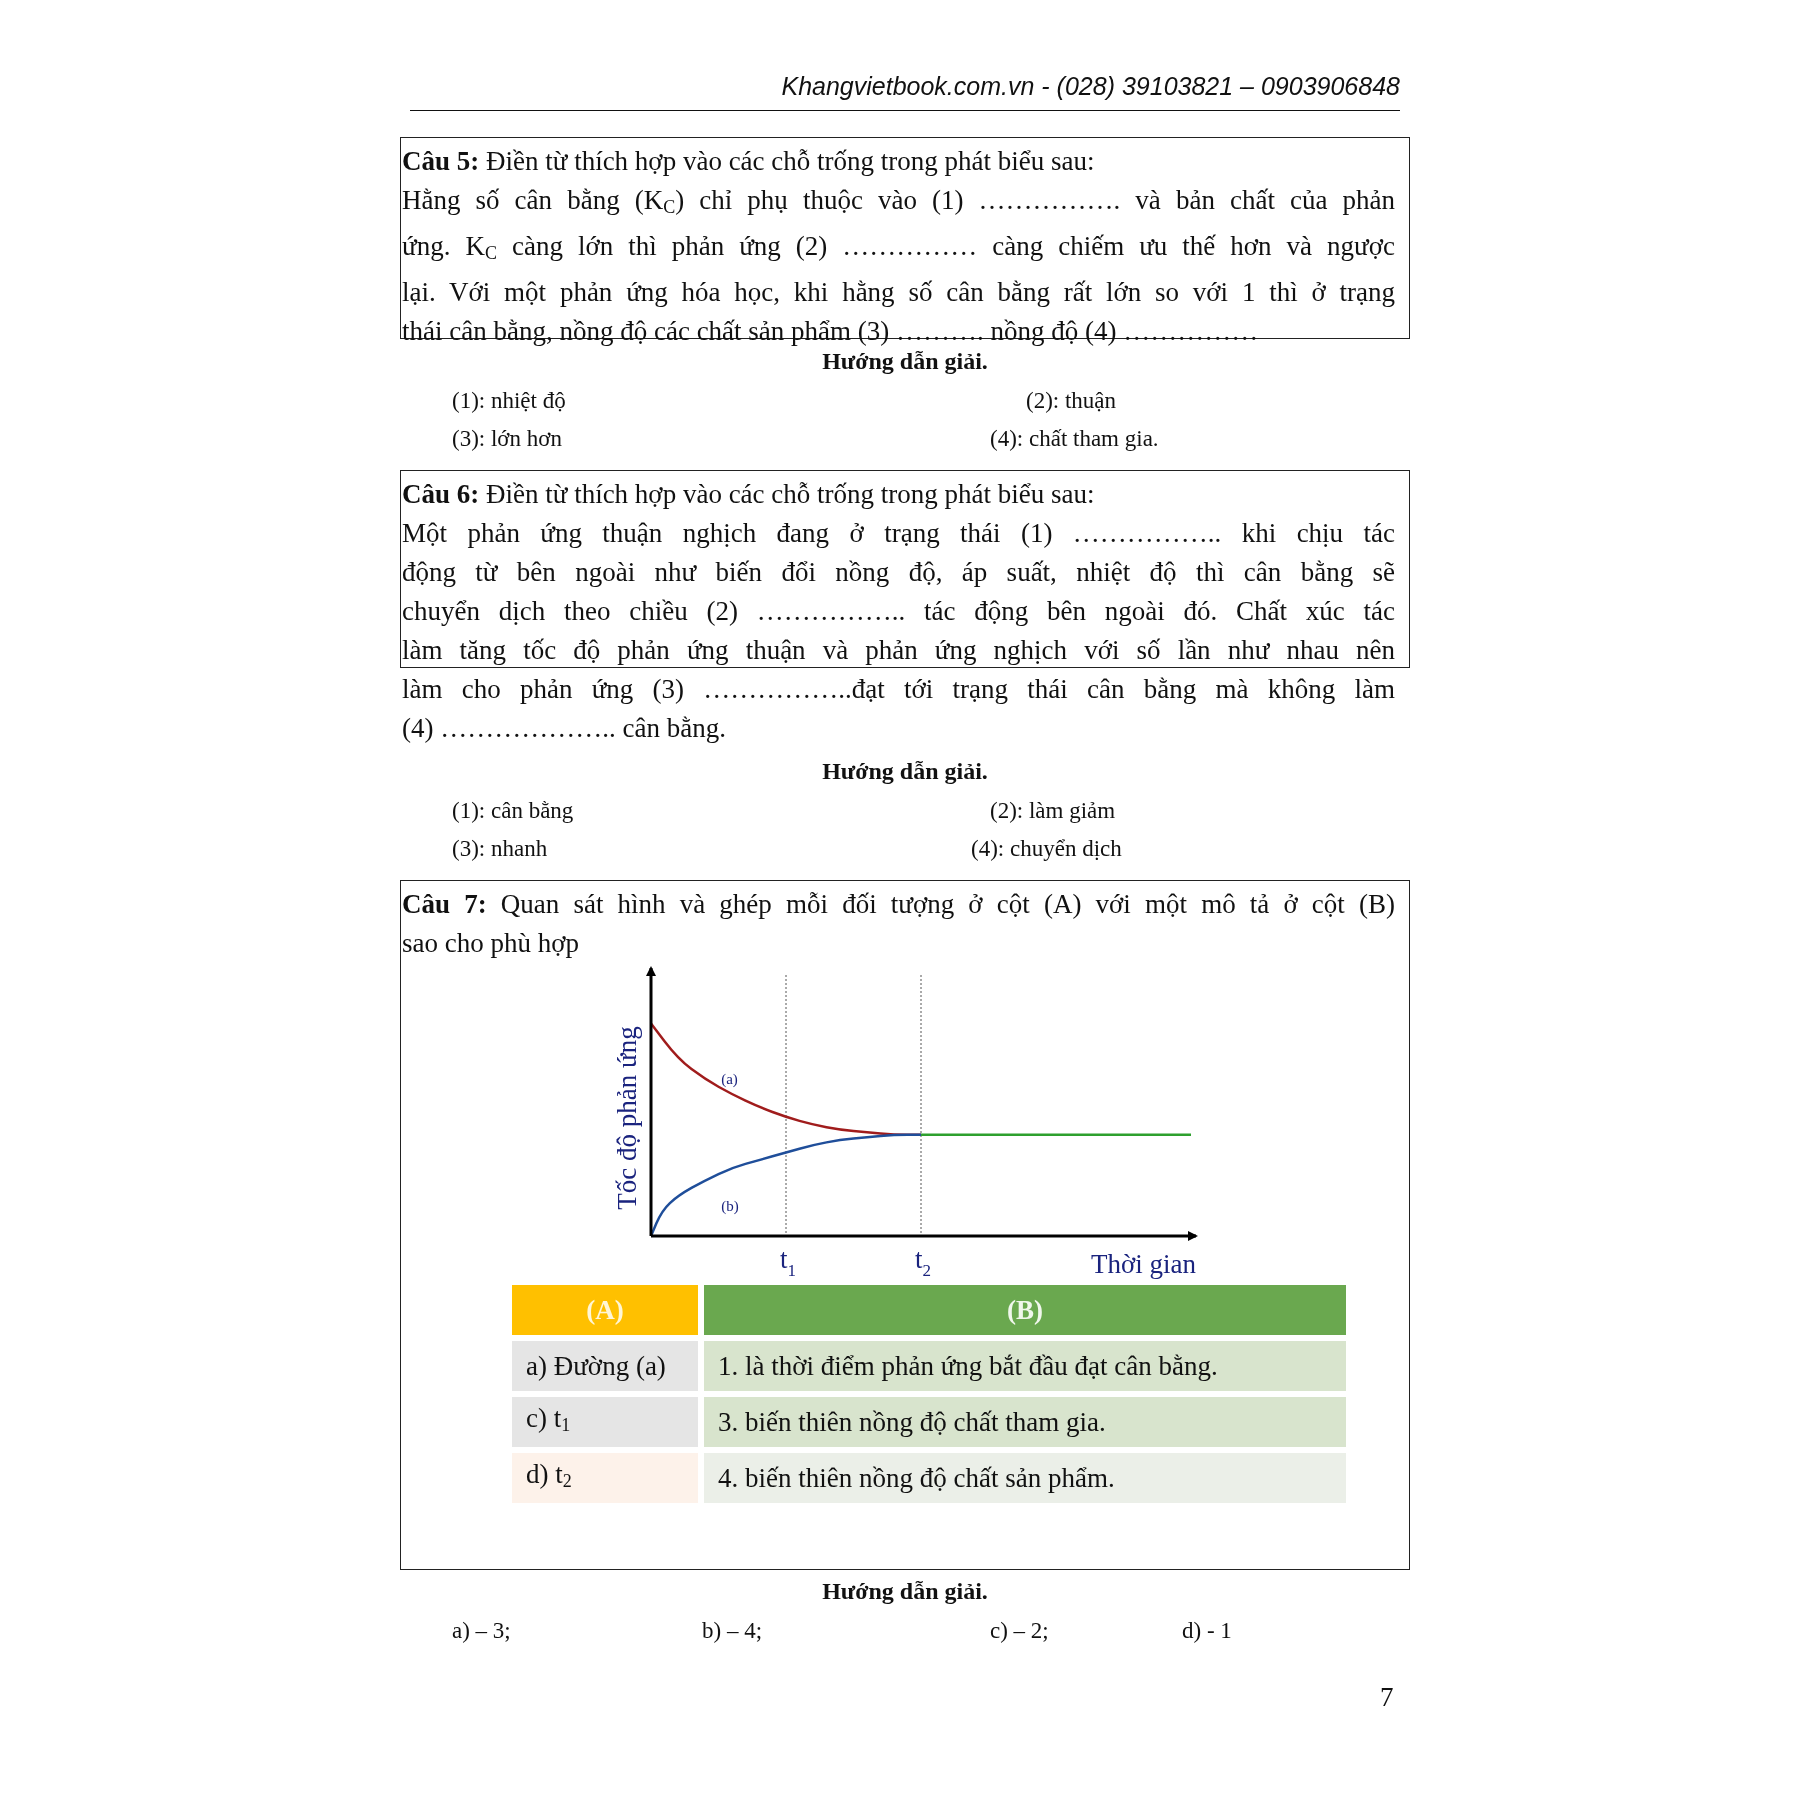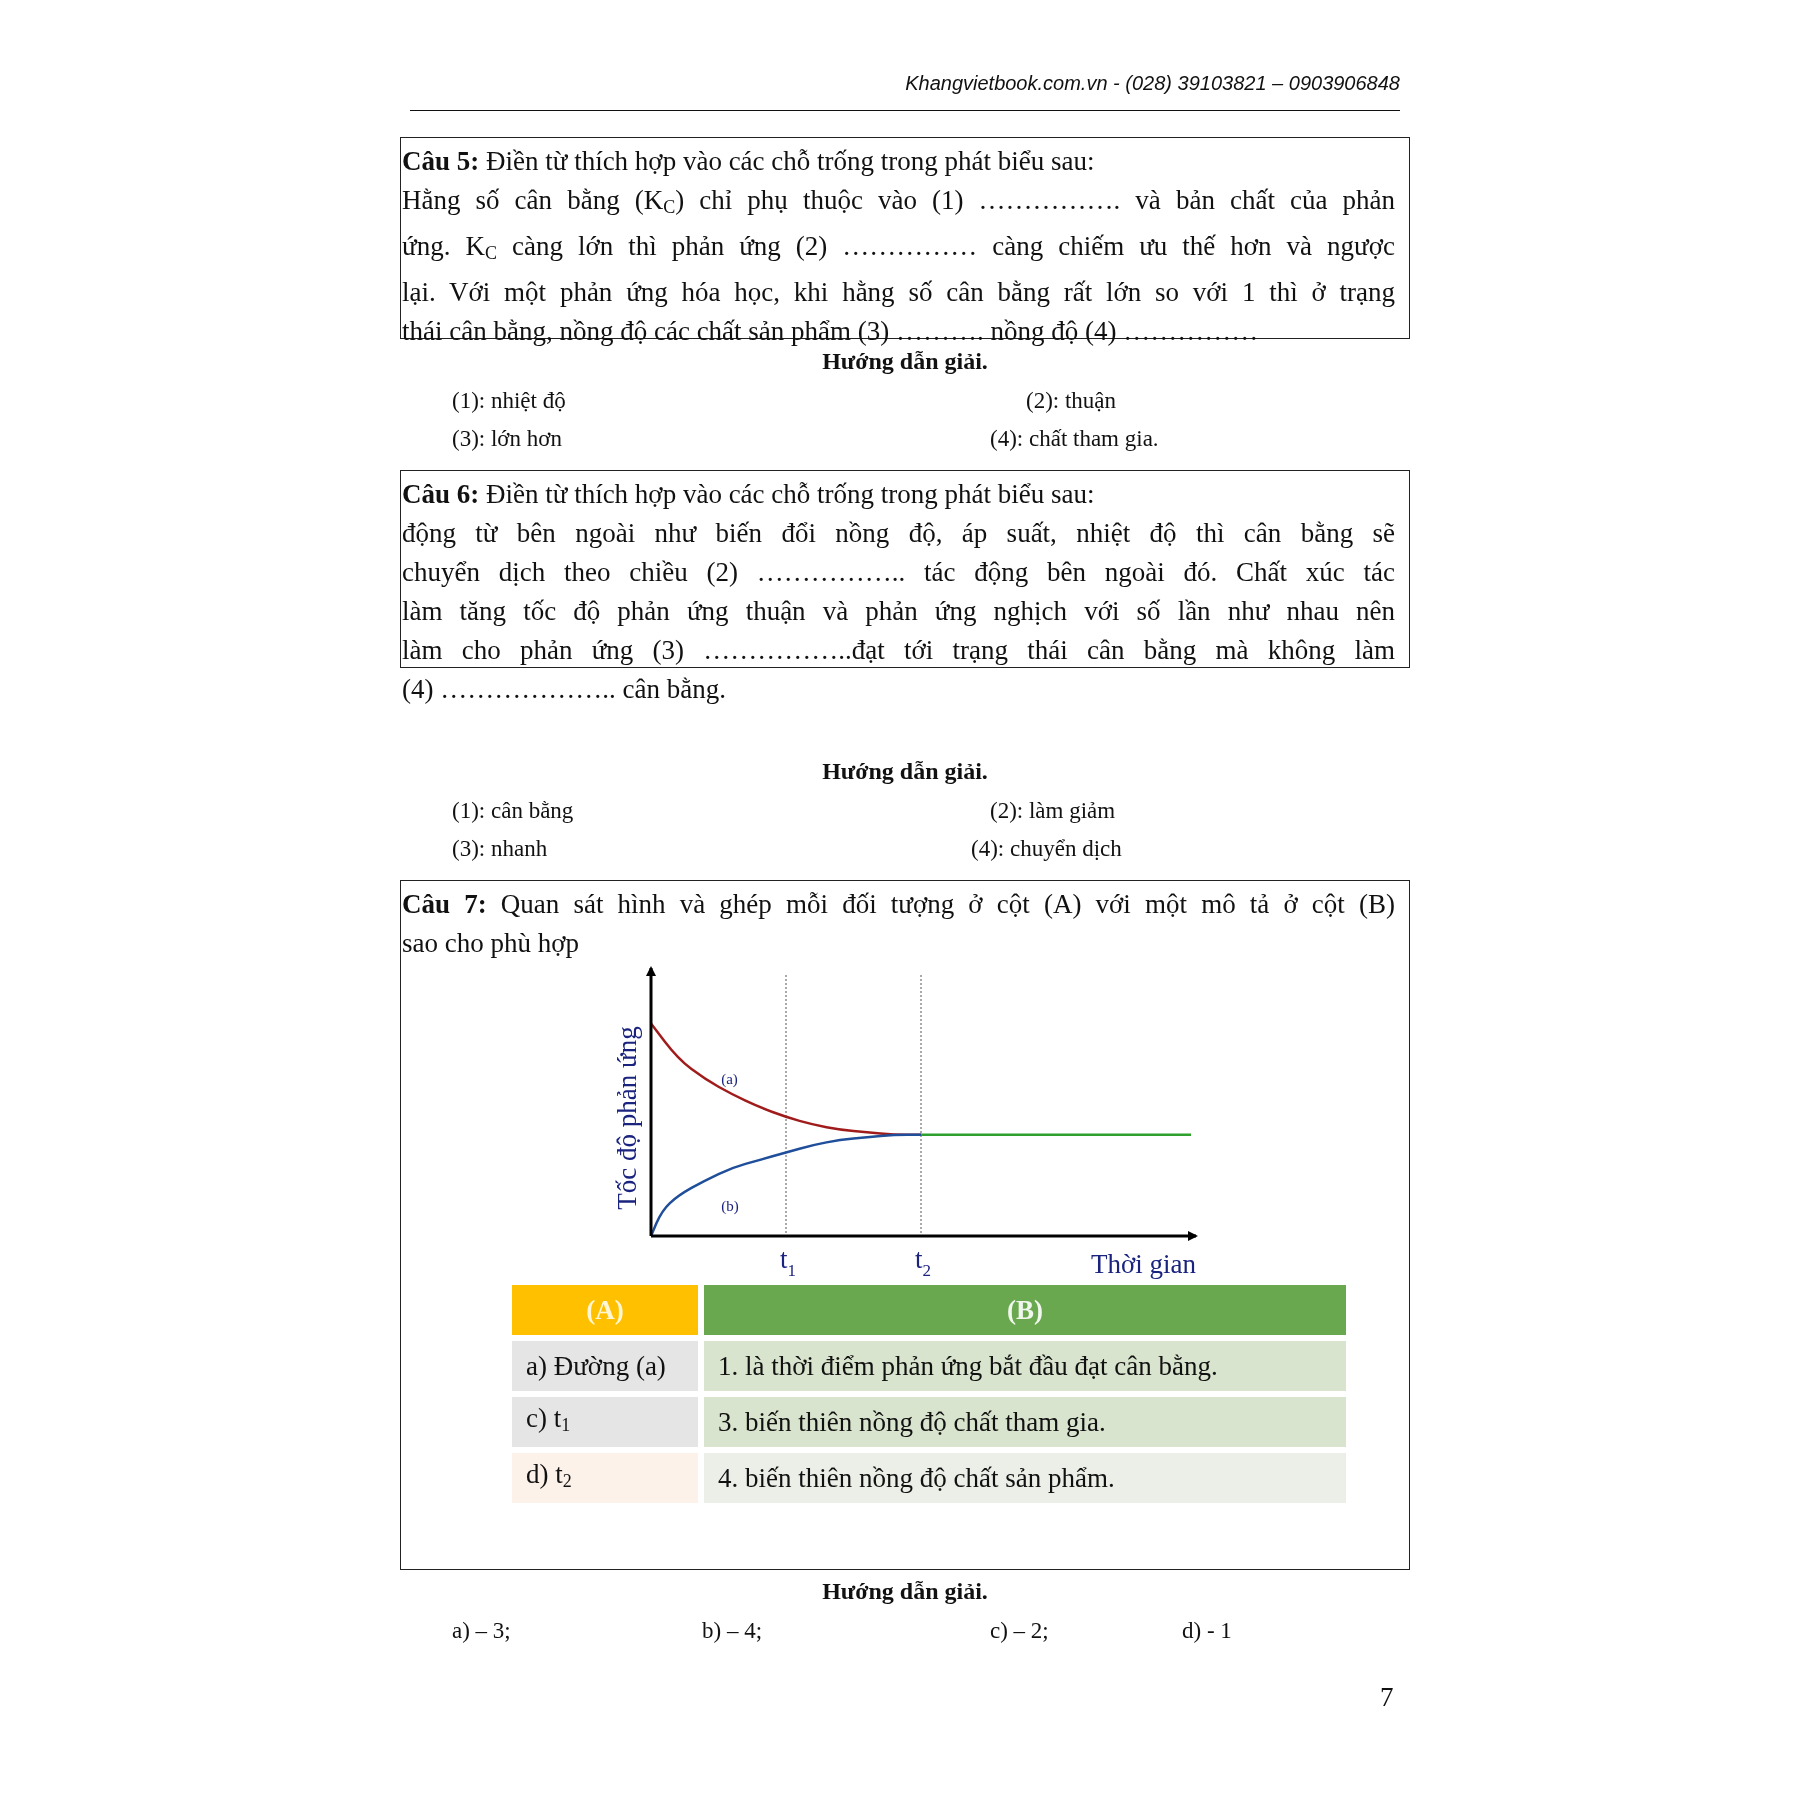--- a/index.html
+++ b/index.html
@@ -5,21 +5,21 @@
   html, body { margin: 0; padding: 0; background: #ffffff; }
   body {
     width: 1800px; height: 1800px; position: relative; overflow: hidden;
     font-family: "Liberation Serif", "DejaVu Serif", serif;
     color: #111111;
   }
   .header {
     position: absolute; left: 410px; top: 72px; width: 990px;
     text-align: right;
     font-family: "Liberation Sans", "DejaVu Sans", sans-serif;
-    font-style: italic; font-size: 20px; color: #111;
+    font-style: italic; font-size: 25px; color: #111;
   }
   .header-rule {
     position: absolute; left: 410px; top: 110px; width: 990px;
     border-top: 1.5px solid #111;
   }
   .qbox {
     position: absolute; left: 400px; width: 1010px;
     border: 1.5px solid #222; box-sizing: border-box;
     padding: 4px 14px 4px 1px;
     font-size: 27px; line-height: 39px; text-align: justify;
@@ -67,20 +67,21 @@
   <span class="qline">thái cân bằng, nồng độ các chất sản phẩm (3) ………. nồng độ (4) ……………</span>
 </div>
 <div class="guide-title" style="top:348px;">Hướng dẫn giải.</div>
 <div class="ans" style="left:452px; top:388px;">(1): nhiệt độ</div>
 <div class="ans" style="left:990px; top:388px;margin-left:36px;">(2): thuận</div>
 <div class="ans" style="left:452px; top:426px;">(3): lớn hơn</div>
 <div class="ans" style="left:990px; top:426px;">(4): chất tham gia.</div>
 
 <div class="qbox" id="q6">
   <span class="qline"><b>Câu 6:</b><span> Điền từ thích hợp vào các chỗ trống trong phát biểu sau:</span></span>
+  <span class="qline justify-last">Một phản ứng thuận nghịch đang ở trạng thái (1) …………….. khi chịu tác</span>
   <span class="qline justify-last">động từ bên ngoài như biến đổi nồng độ, áp suất, nhiệt độ thì cân bằng sẽ</span>
   <span class="qline justify-last">chuyển dịch theo chiều (2) …………….. tác động bên ngoài đó. Chất xúc tác</span>
   <span class="qline justify-last">làm tăng tốc độ phản ứng thuận và phản ứng nghịch với số lần như nhau nên</span>
   <span class="qline justify-last">làm cho phản ứng (3) ……………..đạt tới trạng thái cân bằng mà không làm</span>
   <span class="qline">(4) ……………….. cân bằng.</span>
 </div>
 <div class="guide-title" style="top:758px;">Hướng dẫn giải.</div>
 <div class="ans" style="left:452px; top:798px;">(1): cân bằng</div>
 <div class="ans" style="left:990px; top:798px;">(2): làm giảm</div>
 <div class="ans" style="left:452px; top:836px;">(3): nhanh</div>

